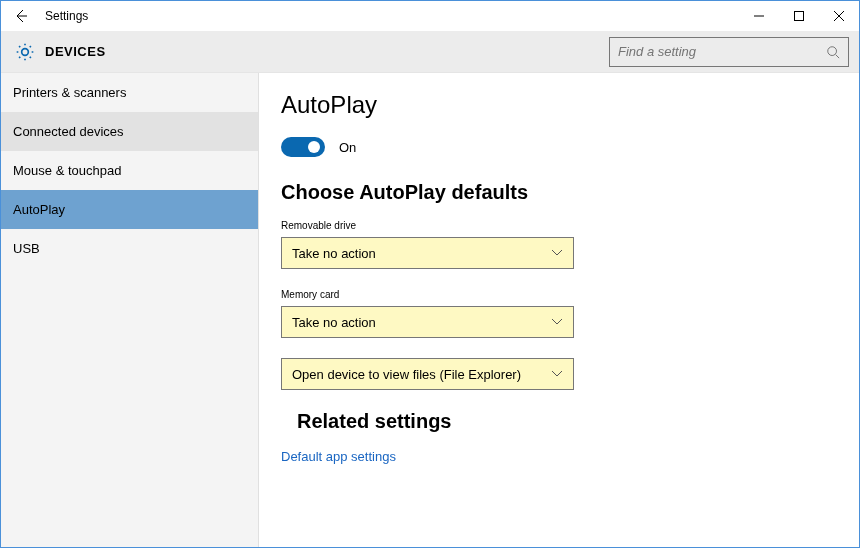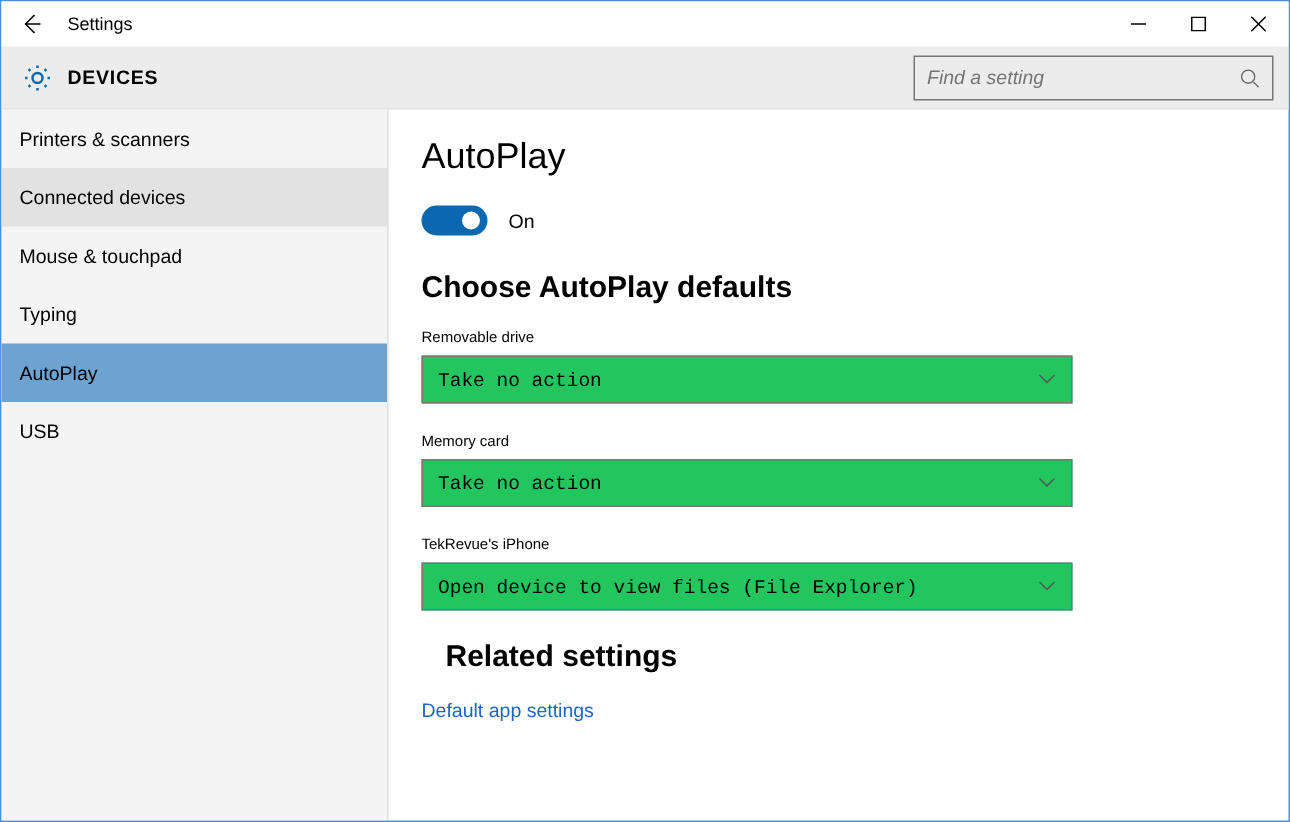--- a/index.html
+++ b/index.html
@@ -22,21 +22,21 @@
 .side-item.active { background: #6ea2d0; }
 .main { flex: 1; padding: 18px 22px; overflow: auto; }
 .h1 { font-size: 24px; font-weight: 300; margin-bottom: 18px; }
 .subtext { font-size: 13px; margin-bottom: 8px; }
 .toggle-row { display: flex; align-items: center; gap: 14px; margin-bottom: 24px; }
 .toggle { width: 44px; height: 20px; background: #0a68b0; border-radius: 10px; position: relative; }
 .toggle .knob { width: 12px; height: 12px; background: #fff; border-radius: 50%; position: absolute; top: 4px; right: 5px; }
 .toggle-label { font-size: 13px; }
 .h2 { font-size: 20px; font-weight: 700; margin-bottom: 16px; }
 .group-label { font-size: 10px; margin-bottom: 6px; }
-.select { width: 434px; height: 32px; border: 1px solid #777; background: #22c55e; display: flex; align-items: center; justify-content: space-between; padding: 0 10px; font-size: 13px; margin-bottom: 20px; cursor: default; font-family: Liberation Mono, monospace; }
+.select { width: 293px; height: 32px; border: 1px solid #777; background: #fef9c3; display: flex; align-items: center; justify-content: space-between; padding: 0 10px; font-size: 13px; margin-bottom: 20px; cursor: default; }
 .chev { color: #555; }
 .link { color: #1a66c2; font-size: 13px; cursor: default; }
 svg { display: block; }
 </style>
 </head>
 <body>
 
 <div class="window">
 
   <div class="titlebar">
@@ -88,23 +88,20 @@
     <div class="sidebar">
       <div class="side-item">
           <span>Printers &amp; scanners</span>
         </div>
       <div class="side-item shaded">
           <span>Connected devices</span>
         </div>
       <div class="side-item">
           <span>Mouse &amp; touchpad</span>
         </div>
-      <div class="side-item">
-          <span>Typing</span>
-        </div>
       <div class="side-item active">
           <span>AutoPlay</span>
         </div>
       <div class="side-item">
           <span>USB</span>
         </div>
     </div>
 
     <div class="main">
       <div class="h1">AutoPlay</div>
@@ -130,21 +127,20 @@
       <div class="group-label">Memory card</div>
       <div class="select">
         <span>Take no action</span>
         <span class="chev">
             <svg width="12" height="8" viewBox="0 0 12 8">
               <path d="M1 1 L6 6 L11 1" stroke="#555" fill="none" stroke-width="1"></path>
             </svg>
           </span>
       </div>
 
-      <div class="group-label">TekRevue's iPhone</div>
       <div class="select">
         <span>Open device to view files (File Explorer)</span>
         <span class="chev">
             <svg width="12" height="8" viewBox="0 0 12 8">
               <path d="M1 1 L6 6 L11 1" stroke="#555" fill="none" stroke-width="1"></path>
             </svg>
           </span>
       </div>
 
       <div class="h2" style="margin-top:10px;margin-left:16px;">Related settings</div>

